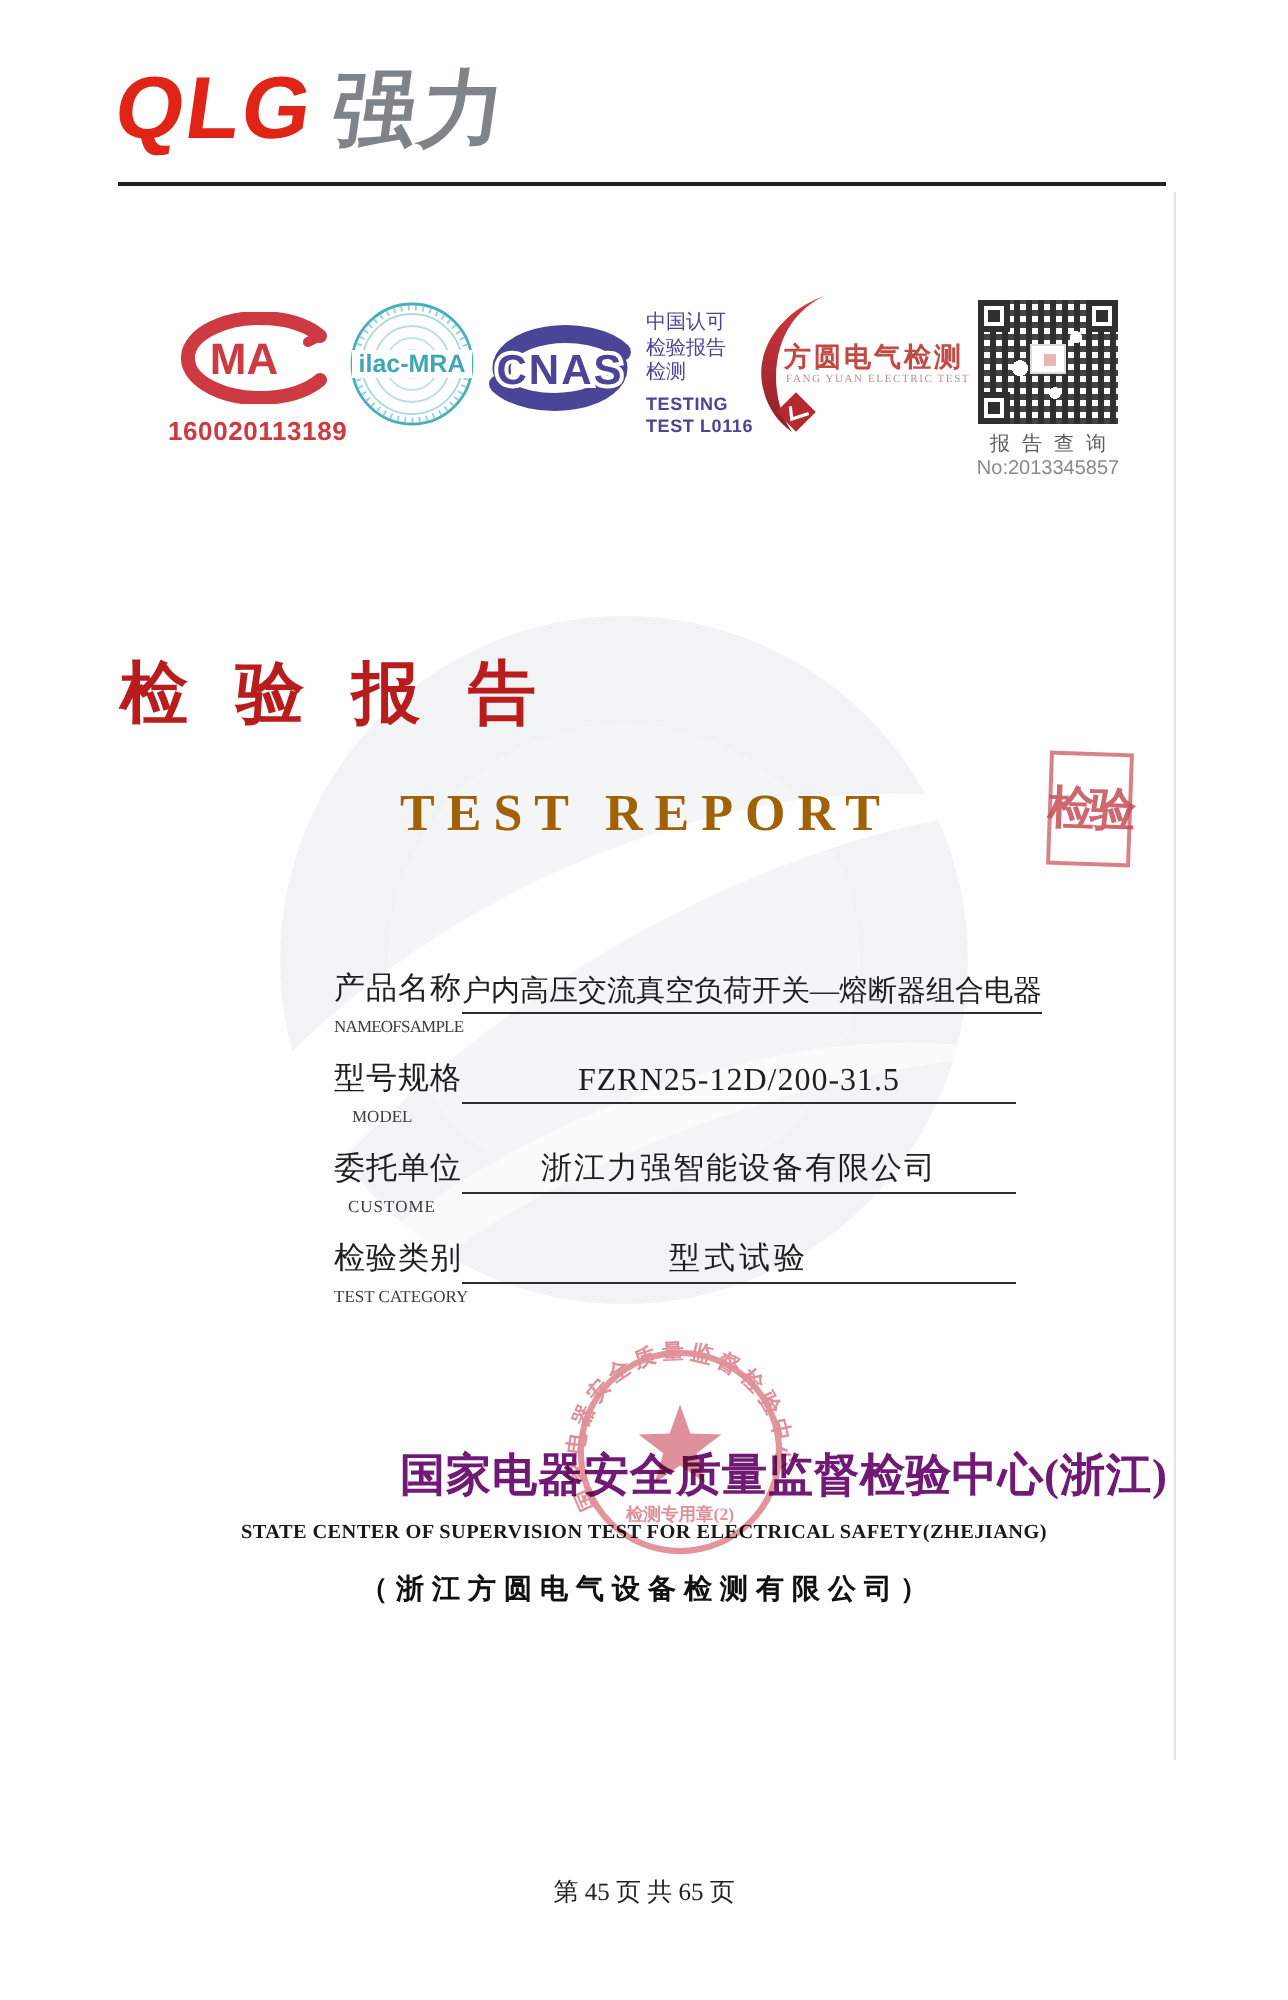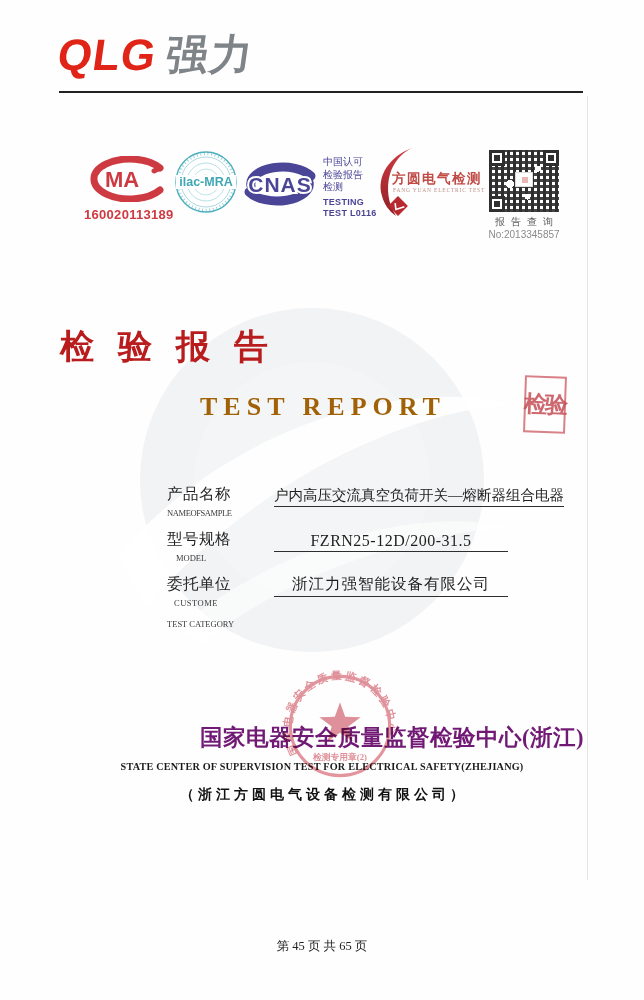--- a/index.html
+++ b/index.html
@@ -69,21 +69,21 @@
               mix-blend-mode:multiply; }
   .stamp-sq .txt { font-size:23px; font-weight:bold; color:rgba(198,78,86,.85); white-space:nowrap; letter-spacing:-2px; }
   .stamp-sq .partial { display:inline-block; width:7px; overflow:hidden; font-size:23px; font-weight:bold;
                        color:rgba(198,78,86,.7); vertical-align:top; }
 
   
   .fields { position:absolute; left:167px; top:484px; width:341px; z-index:2; color:#1f1f1f; }
   .frow { margin-bottom:11px; }
   .fline { display:flex; align-items:flex-end; }
   .flabel { flex:none; font-size:15.5px; letter-spacing:.5px; padding-bottom:2px; white-space:nowrap; }
-  .fvalue { flex:1; border-bottom:1.5px solid #2e2e2e; text-align:center; padding-bottom:1px; white-space:nowrap;margin-left:43px; }
+  .fvalue { flex:1; border-bottom:1.5px solid #2e2e2e; text-align:center; padding-bottom:1px; white-space:nowrap; }
   .fsub { font-size:8.5px; color:#3c3c3c; margin-top:1px; letter-spacing:0; }
   .r1 .fvalue { text-align:left; font-size:14.5px; letter-spacing:0; }
   .r1 .fsub { letter-spacing:-.4px; }
   .r2 .fvalue { font-family:"Liberation Serif", serif; font-size:16px; letter-spacing:.5px; }
   .r2 .fsub { margin-left:9px; }
   .r3 .fvalue { font-size:15.5px; letter-spacing:1px; }
   .r3 .fsub { margin-left:7px; letter-spacing:.5px; }
   .r4 .fvalue { font-size:15.5px; letter-spacing:2px; }
 
   
@@ -222,20 +222,24 @@
 
     <div class="frow r3">
       <div class="fline">
         <div class="flabel">委托单位</div>
         <div class="fvalue">浙江力强智能设备有限公司</div>
       </div>
       <div class="fsub">CUSTOME</div>
     </div>
 
     <div class="frow r4">
+      <div class="fline">
+        <div class="flabel">检验类别</div>
+        <div class="fvalue">型式试验</div>
+      </div>
       <div class="fsub">TEST CATEGORY</div>
     </div>
   </div>
 
   <div class="org-main">国家电器安全质量监督检验中心(浙江)</div>
   <div class="org-en">STATE CENTER OF SUPERVISION TEST FOR ELECTRICAL SAFETY(ZHEJIANG)</div>
   <div class="org-sub">
     <span>（浙江方圆电气设备检测有限公司）</span>
   </div>
 

